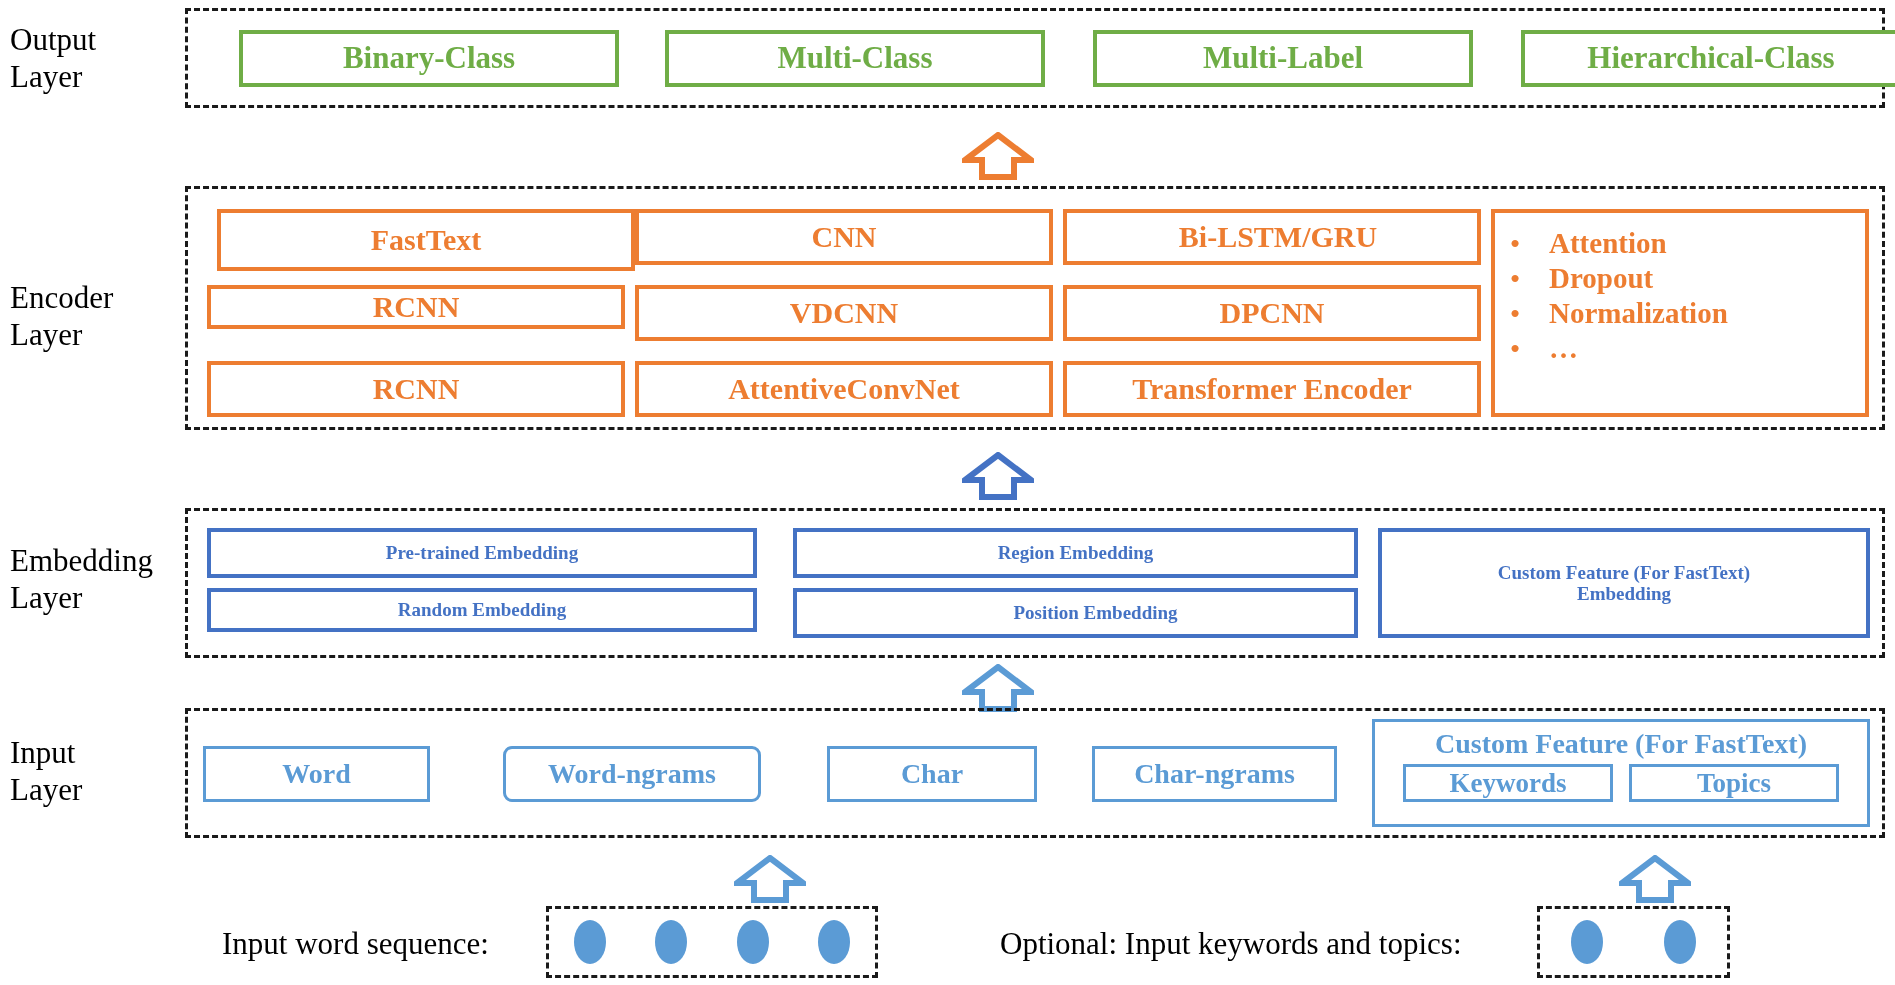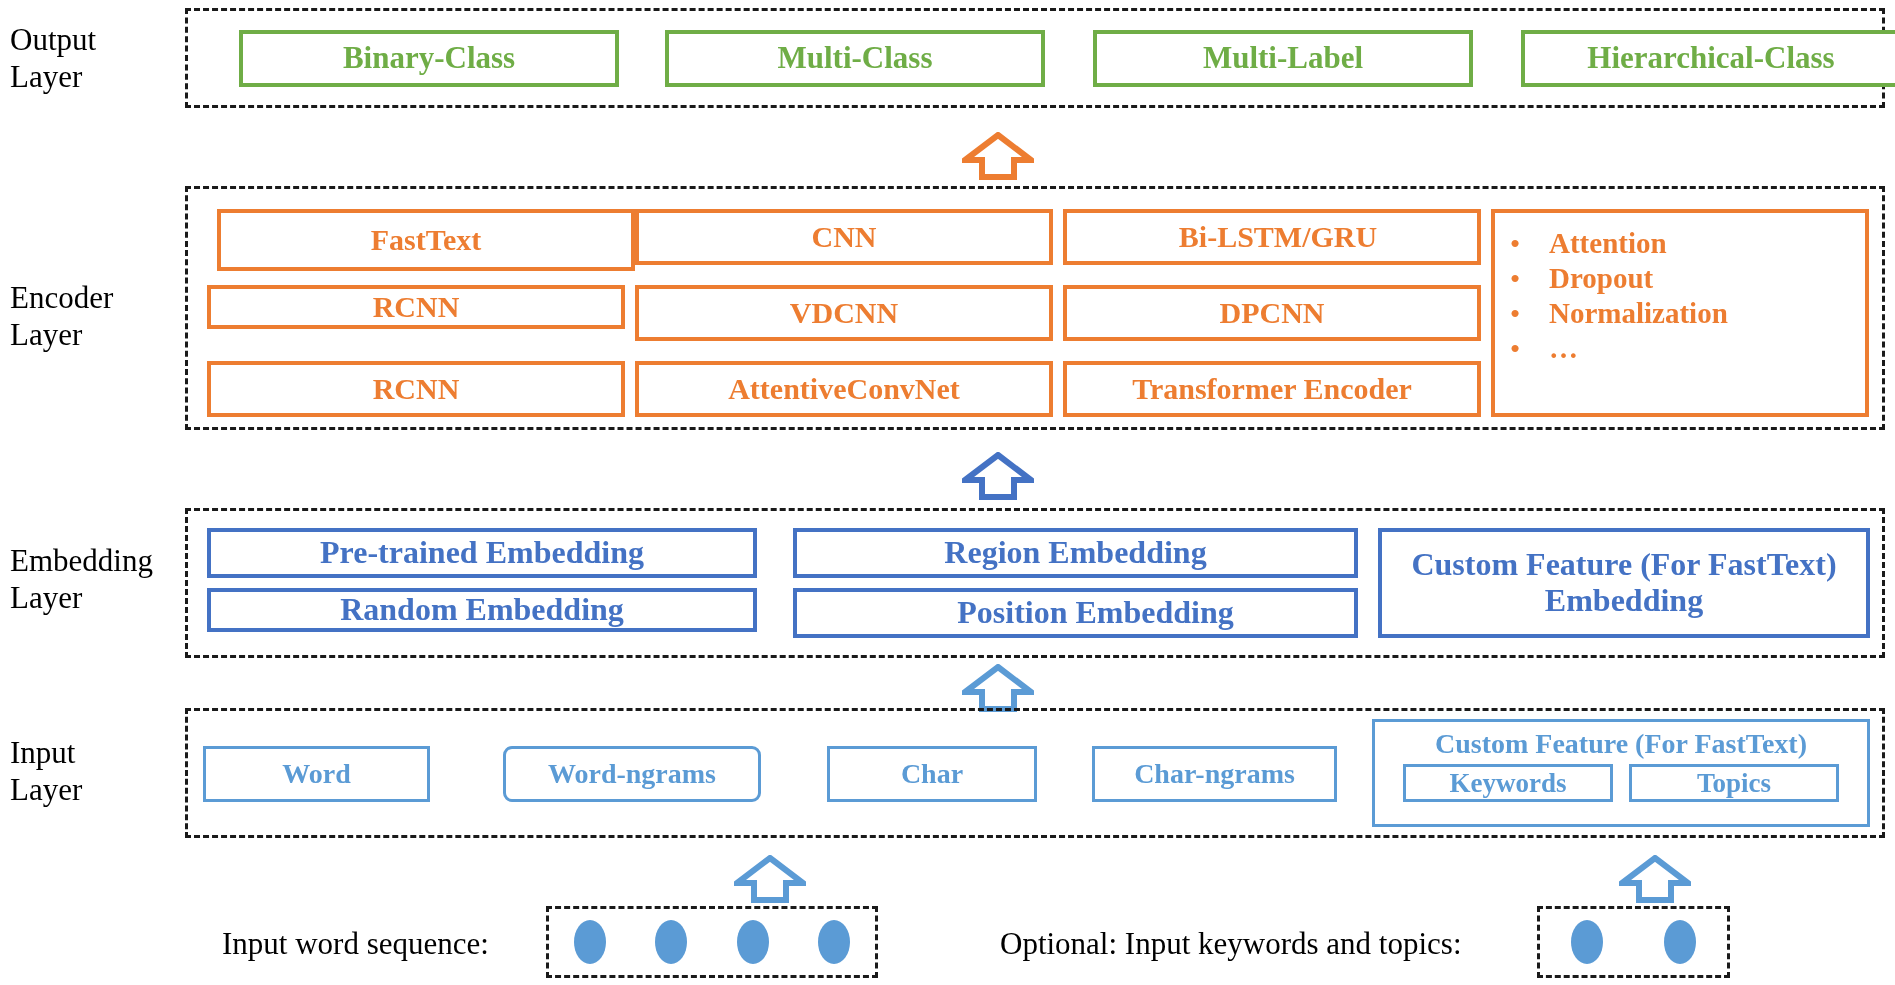--- a/index.html
+++ b/index.html
@@ -51,21 +51,21 @@
     background: #ffffff;
     line-height: 1.12;
   }
   .box.green  { border: 4px solid #6FAD46; color: #6FAD46; margin-left: 32px; }
   .box.orange { border: 4px solid #ED7D31; color: #ED7D31; }
   .box.blue-d { border: 4px solid #4472C4; color: #4472C4; }
   .box.blue-l { border: 3px solid #5B9BD5; color: #5B9BD5; }
 
   .fs-out  { font-size: 31px; }
   .fs-enc  { font-size: 30px; }
-  .fs-emb  { font-size: 32px; }
+  .fs-emb  { font-size: 19px; }
   .fs-in   { font-size: 28px; }
 
   
   .bullet-box {
     position: absolute;
     box-sizing: border-box;
     border: 4px solid #ED7D31;
     background: #ffffff;
     padding: 14px 0 0 0;
   }

